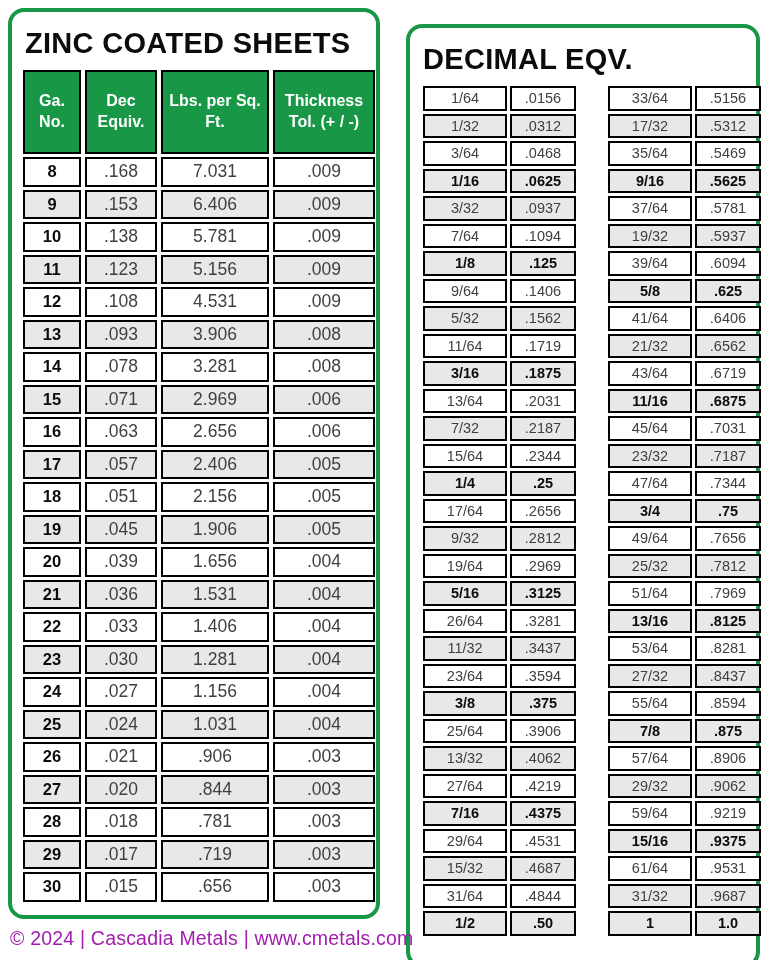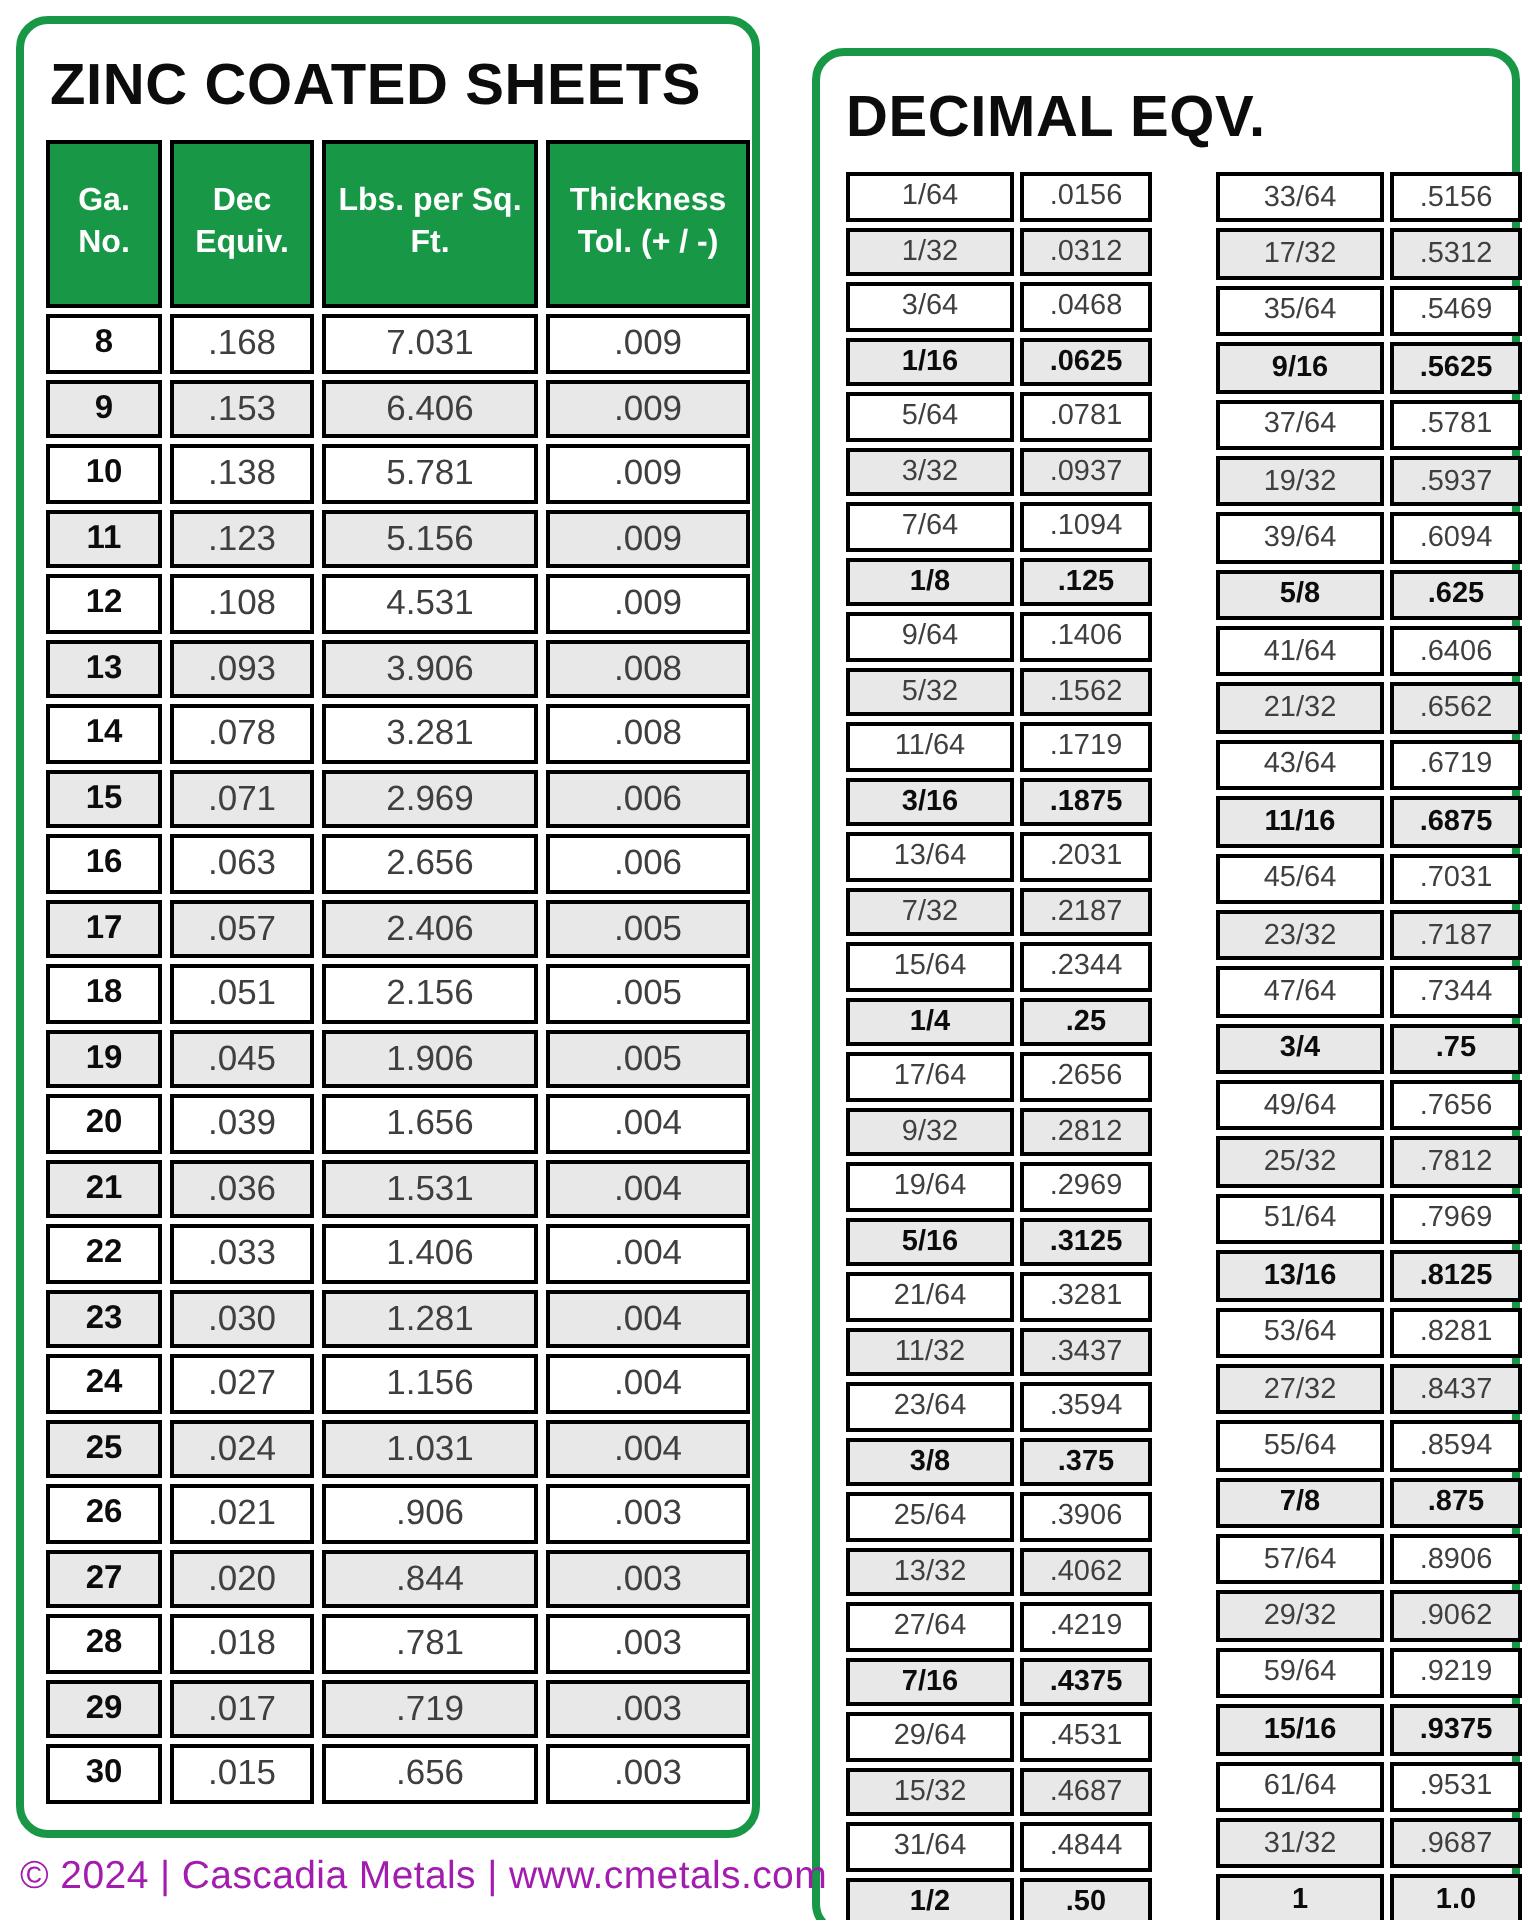--- a/index.html
+++ b/index.html
@@ -230,24 +230,20 @@
             <td class="decimal">.0312</td>
           </tr>
           <tr class="">
             <td class="fraction">3/64</td>
             <td class="decimal">.0468</td>
           </tr>
           <tr class="alt key">
             <td class="fraction">1/16</td>
             <td class="decimal">.0625</td>
           </tr>
-          <tr class="">
-            <td class="fraction">5/64</td>
-            <td class="decimal">.0781</td>
-          </tr>
           <tr class="alt">
             <td class="fraction">3/32</td>
             <td class="decimal">.0937</td>
           </tr>
           <tr class="">
             <td class="fraction">7/64</td>
             <td class="decimal">.1094</td>
           </tr>
           <tr class="alt key">
             <td class="fraction">1/8</td>
@@ -295,21 +291,21 @@
           </tr>
           <tr class="">
             <td class="fraction">19/64</td>
             <td class="decimal">.2969</td>
           </tr>
           <tr class="alt key">
             <td class="fraction">5/16</td>
             <td class="decimal">.3125</td>
           </tr>
           <tr class="">
-            <td class="fraction">21/64</td>
+            <td class="fraction">26/64</td>
             <td class="decimal">.3281</td>
           </tr>
           <tr class="alt">
             <td class="fraction">11/32</td>
             <td class="decimal">.3437</td>
           </tr>
           <tr class="">
             <td class="fraction">23/64</td>
             <td class="decimal">.3594</td>
           </tr>

